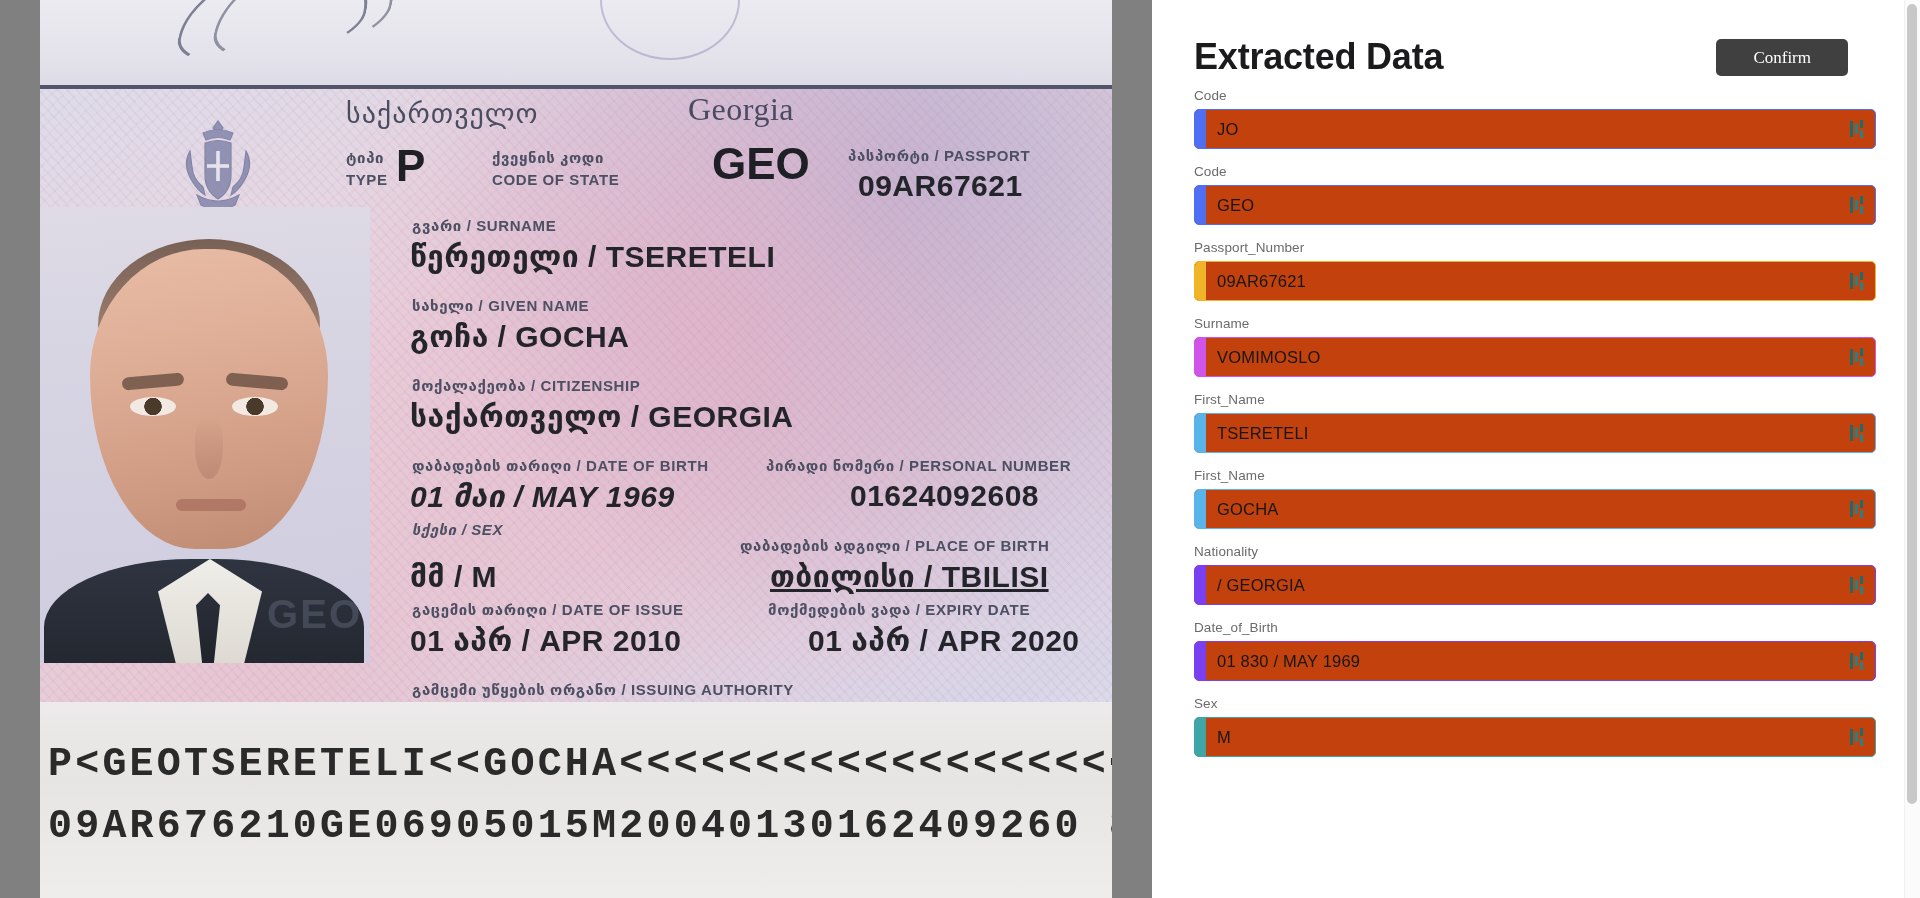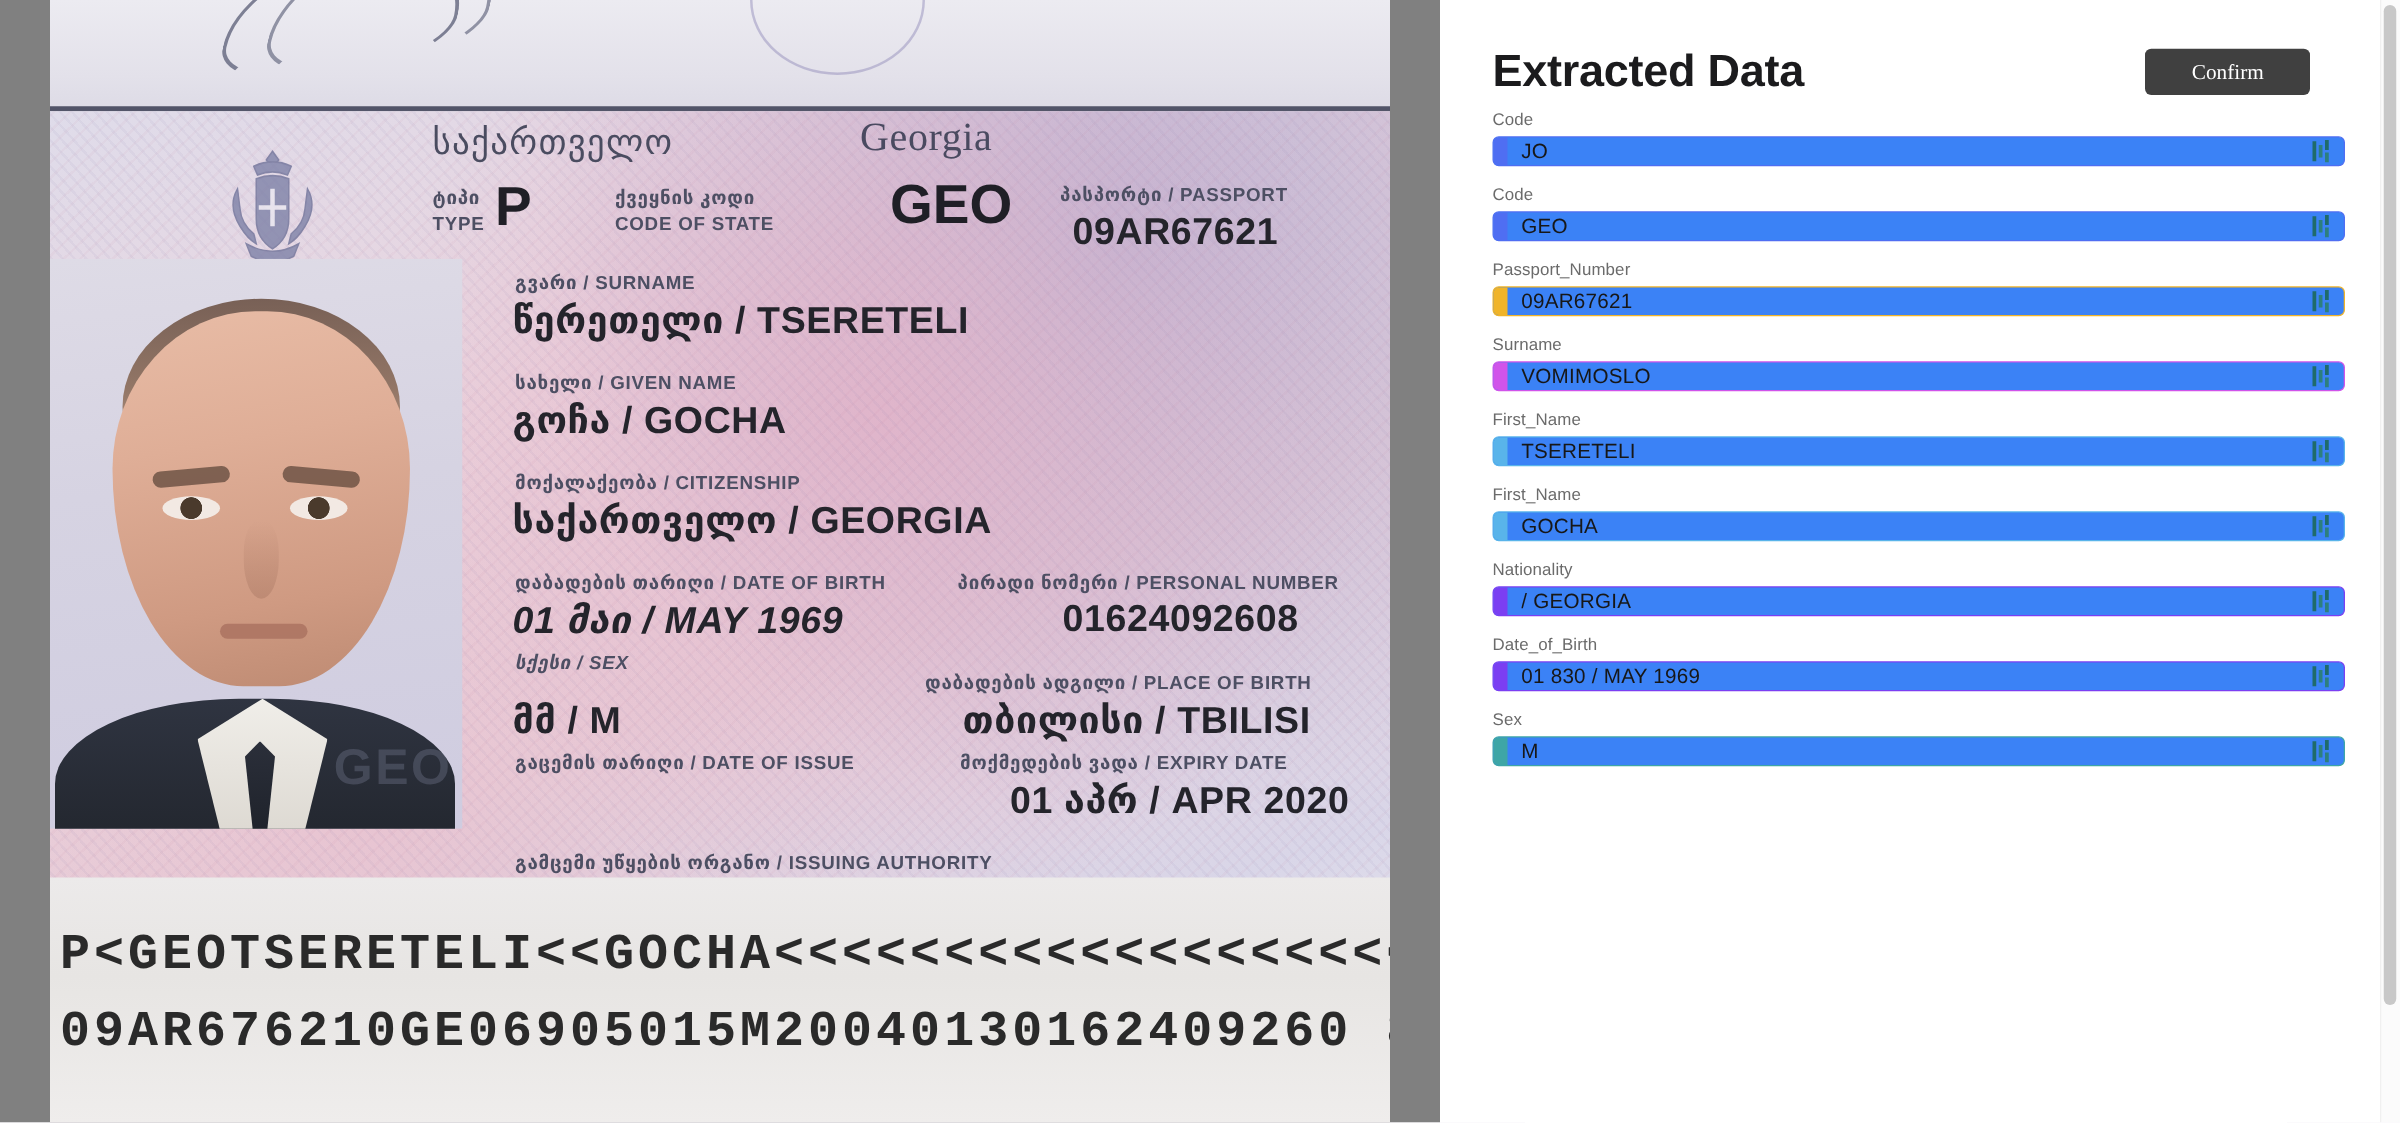--- a/index.html
+++ b/index.html
@@ -269,22 +269,22 @@
   .field-label {
     font-size: 13.5px;
     color: #6b6b6b;
     margin-bottom: 6px;
     letter-spacing: .1px;
   }
   .field-box {
     position: relative;
     display: flex;
     align-items: center;
-    height: 24px;
-    background: #3b82f6;
+    height: 40px;
+    background: #c2410c;
     border: 1px solid #c9cbd4;
     border-radius: 5px;
     padding-left: 22px;
     padding-right: 34px;
     overflow: hidden;
   }
   .field-accent {
     position: absolute;
     left: 0; top: -1px;
     width: 11px;
@@ -402,23 +402,24 @@
         <div class="pf pf-small" style="left:372px; top:368px;">დაბადების თარიღი / DATE OF BIRTH</div>
         <div class="pf pf-big" style="left:370px; top:390px;font-style:italic;">01 მაი / MAY 1969</div>
 
         <div class="pf pf-small" style="left:726px; top:368px;">პირადი ნომერი / PERSONAL NUMBER</div>
         <div class="pf pf-big" style="left:810px; top:390px;">01624092608</div>
 
         <div class="pf pf-small" style="left:372px; top:432px;font-style:italic;">სქესი / SEX</div>
         <div class="pf pf-big" style="left:370px; top:470px;text-align:right;">მმ / M</div>
 
         <div class="pf pf-small" style="left:700px; top:448px;">დაბადების ადგილი / PLACE OF BIRTH</div>
-        <div class="pf pf-big" style="left:730px; top:470px;">თბილისი / TBILISI</div>
+        <div class="pf pf-big" style="left:730px; top:470px;text-decoration:underline;">თბილისი / TBILISI</div>
 
         <div class="pf pf-small" style="left:372px; top:512px;">გაცემის თარიღი / DATE OF ISSUE</div>
+        <div class="pf pf-big" style="left:370px; top:534px;">01 აპრ / APR 2010</div>
 
         <div class="pf pf-small" style="left:728px; top:512px;">მოქმედების ვადა / EXPIRY DATE</div>
         <div class="pf pf-big" style="left:768px; top:534px;">01 აპრ / APR 2020</div>
 
         <div class="pf pf-small" style="left:372px; top:592px;">გამცემი უწყების ორგანო / ISSUING AUTHORITY</div>
         <div class="pf pf-big" style="left:388px; top:614px;">იუსტიციის სამინისტრო / MINISTRY  OF  JUSTICE</div>
         <div class="pf pf-big" style="left:520px; top:648px;">საბურთალო / SABURTALO</div>
 
         <div class="mrz-band">
           <div class="mrz-line mrz-1">P&lt;GEOTSERETELI&lt;&lt;GOCHA&lt;&lt;&lt;&lt;&lt;&lt;&lt;&lt;&lt;&lt;&lt;&lt;&lt;&lt;&lt;&lt;&lt;&lt;&lt;&lt;&lt;&lt;&lt;&lt;</div>

